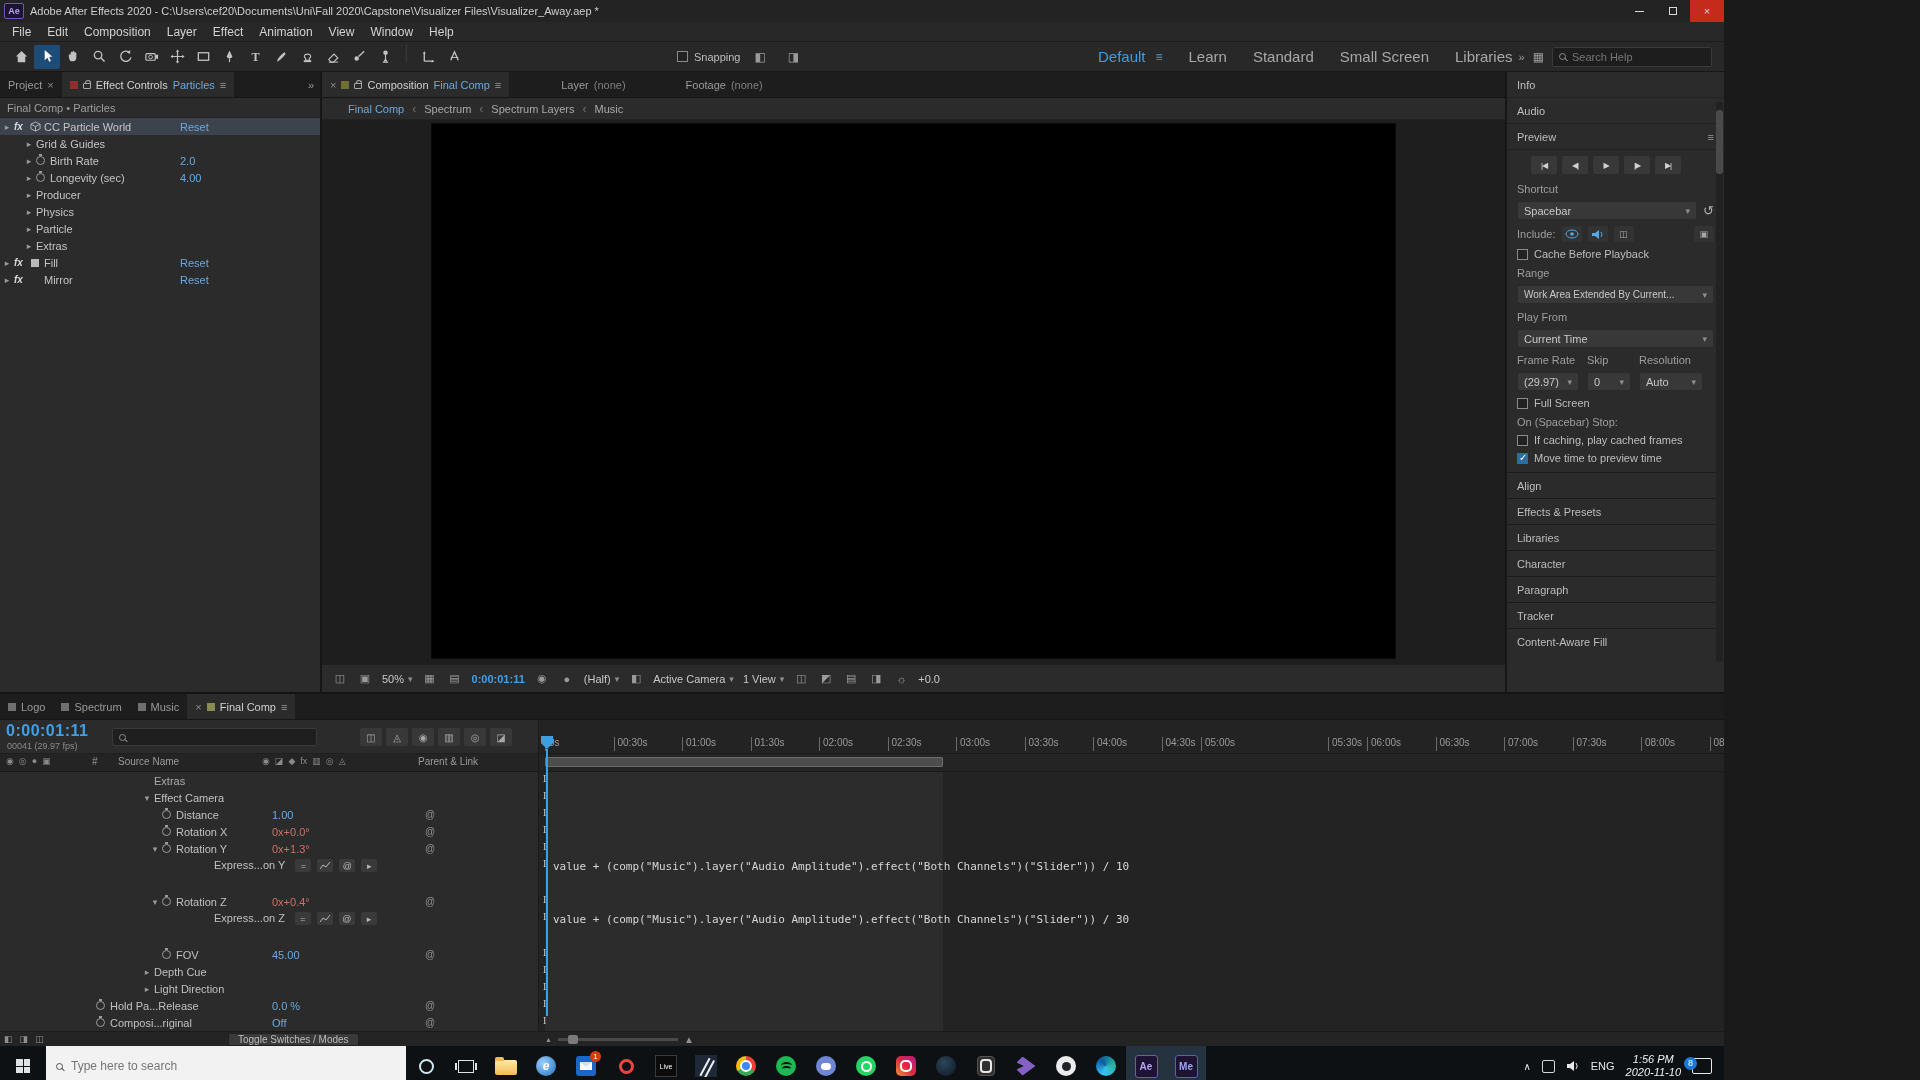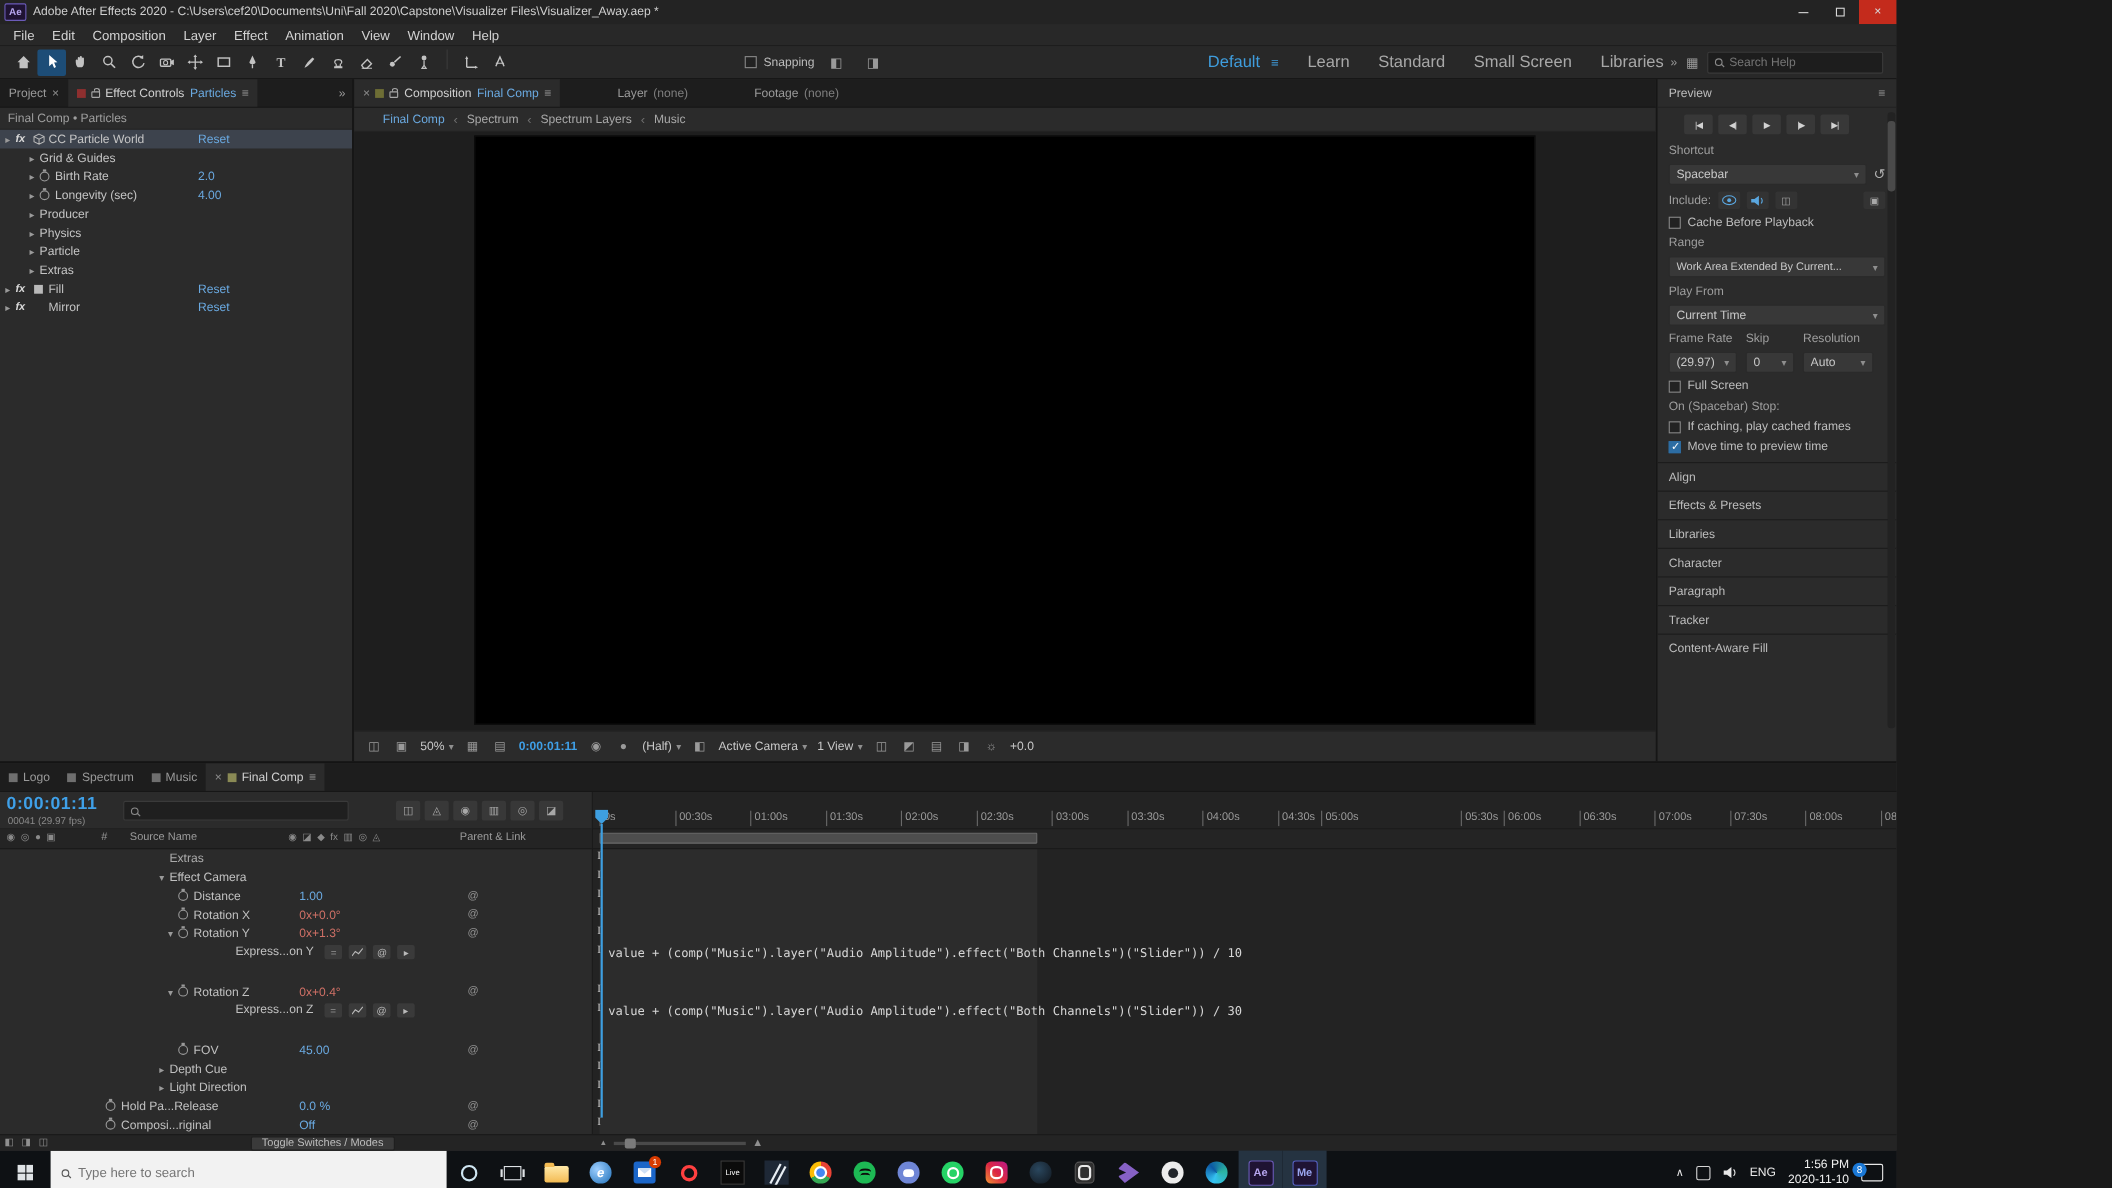--- a/index.html
+++ b/index.html
@@ -205,21 +205,21 @@
   .app-visual-studio .glyph { width:19px; height:19px; background:#8661c5; clip-path:polygon(0 32%,32% 0,100% 50%,32% 100%,0 68%,38% 50%); }
   .app-github .glyph { width:20px; height:20px; border-radius:50%; background:#ececec; }
   .app-github .glyph::after { content:''; width:9px; height:9px; border-radius:50%; background:#20242a; }
   .app-edge-chromium .glyph { width:20px; height:20px; border-radius:50%; background:conic-gradient(from 200deg,#35c2f2,#0c59a4,#2bb3a0,#35c2f2); }
   .app-after-effects .glyph, .app-media-encoder .glyph { width:23px; height:23px; background:#1f1333; border:1px solid #6b5bb8;
     border-radius:3px; color:#b6a5ee; font-size:10px; font-weight:bold; }
   .app-media-encoder .glyph { color:#9aa6f0; border-color:#5560c0; }
   .tray { margin-left:auto; display:flex; align-items:center; gap:11px; padding:0 12px; }
   .tray-chevron { color:#e8e8e8; font-size:10px; }
   .tray-sq { width:13px; height:13px; border:1px solid #d6d6d6; border-radius:2px; }
-  .clock { text-align:right; font-size:11px; line-height:13px; color:#f0f0f0; }
+  .clock { text-align:center; font-size:11px; line-height:13px; color:#f0f0f0;font-style:italic; }
   .action-center { position:relative; width:20px; height:16px; border:1px solid #e8e8e8; border-radius:2px; }
   .ac-badge { position:absolute; left:-9px; top:-2px; background:#1a78d6; color:#fff; width:13px; height:13px;
     border-radius:50%; font-size:9px; line-height:13px; text-align:center; }
 </style>
 </head>
 <body>
 
 <div class="app">
 
   <div class="titlebar">
@@ -515,20 +515,28 @@
         <span class="mini-ico">◫</span>
         <span class="mini-ico">◩</span>
         <span class="mini-ico">▤</span>
         <span class="mini-ico">◨</span>
         <span class="mini-ico">☼</span>
         <span class="dd-inline">+0.0</span>
       </div>
     </div>
 
     <div class="right-panel">
+      <div id="rp-top">
+          <div class="rp-header">
+            <span class="rp-section-label">Info</span>
+          </div>
+          <div class="rp-header">
+            <span class="rp-section-label">Audio</span>
+          </div>
+        </div>
 
       <div>
         <div class="rp-header">
           <span class="rp-section-label">Preview</span>
           <span class="pmenu">≡</span>
         </div>
         <div class="rp-body">
           <div class="transport">
             <span class="tbtn">|◀</span>
             <span class="tbtn">◀|</span>

